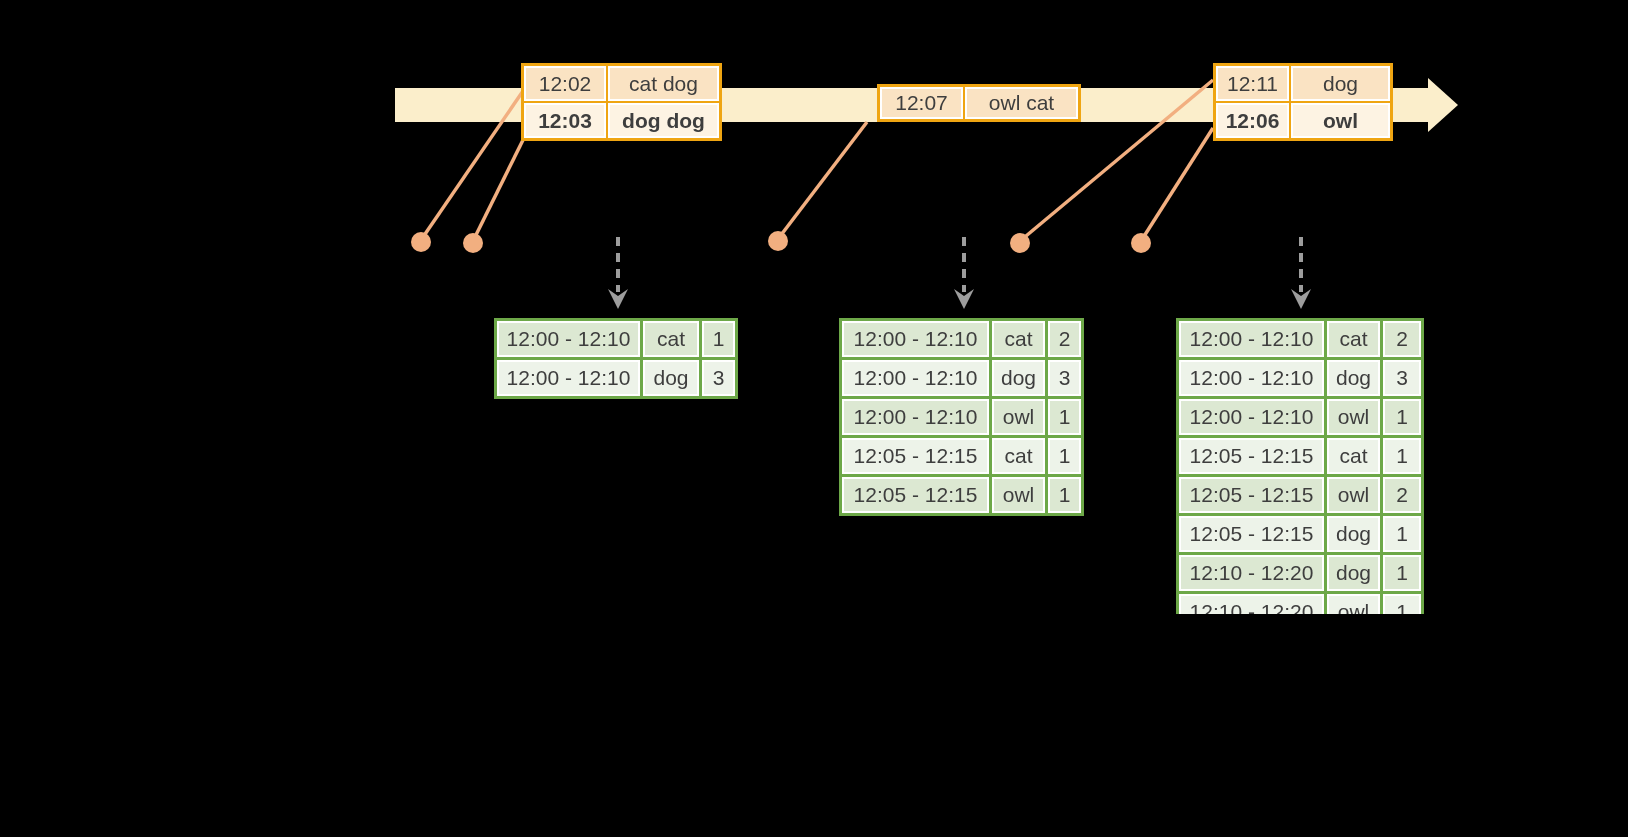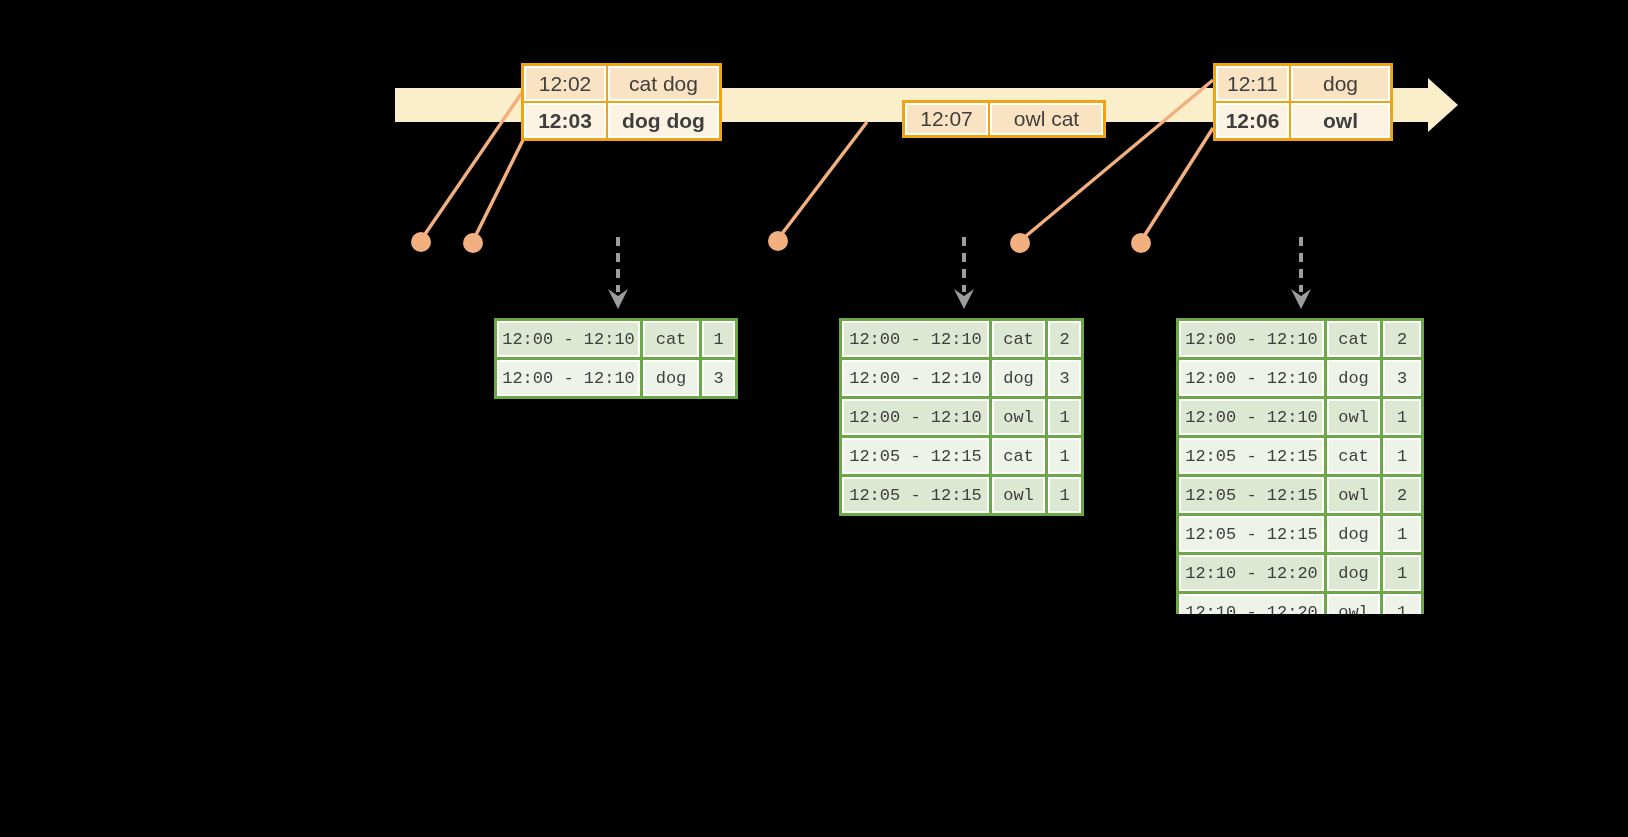--- a/index.html
+++ b/index.html
@@ -47,23 +47,22 @@
     z-index: 2;
     display: grid;
     gap: 3px;
     background: var(--result-border, #6DA848);
     border: 3px solid var(--result-border, #6DA848);
   }
   .result-cell {
     display: flex;
     align-items: center;
     justify-content: center;
-    font-size: 17px;
+    font-size: 21px;
     box-shadow: inset 0 0 0 2px #FFFFFF;
-    font-family: Liberation Mono, monospace;
   }
   .g-dark  { background: var(--result-row-dark, #DCE8D2); }
   .g-light { background: var(--result-row-light, #EDF3E9); }
 </style>
 </head>
 <body>
 
 <div id="canvas" style="--background: #000000; --timeline-fill: #FBEECB; --event-border: #EFA512; --event-row-dark: #FAE3C3; --event-row-light: #FDF3E3; --connector: #F2AF80; --result-border: #6DA848; --result-row-dark: #DCE8D2; --result-row-light: #EDF3E9; --arrow-gray: #9D9D9D; --text: #3E3E3E;">
 
   <svg id="overlay" width="1628" height="837" viewBox="0 0 1628 837">
@@ -91,21 +90,21 @@
     <path class="trigger-head" d="M1291 289 L1301 309 L1311 289 L1301 296 Z"></path>
   </svg>
 
   <div class="event-box" style="left:521px; top:63px; grid-template-columns:82px 111px; grid-auto-rows:35px;">
     <div class="event-cell fill-dark">12:02</div>
     <div class="event-cell fill-dark">cat dog</div>
     <div class="event-cell fill-light">12:03</div>
     <div class="event-cell fill-light">dog dog</div>
   </div>
 
-  <div class="event-box" style="left:902px; top:84px; grid-template-columns:83px 113px; grid-auto-rows:32px;margin-top:16px;">
+  <div class="event-box" style="left:877px; top:84px; grid-template-columns:83px 113px; grid-auto-rows:32px;">
     <div class="event-cell fill-dark">12:07</div>
     <div class="event-cell fill-dark">owl cat</div>
   </div>
 
   <div class="event-box" style="left:1213px; top:63px; grid-template-columns:73px 99px; grid-auto-rows:35px;">
     <div class="event-cell fill-dark">12:11</div>
     <div class="event-cell fill-dark">dog</div>
     <div class="event-cell fill-light">12:06</div>
     <div class="event-cell fill-light">owl</div>
   </div>

